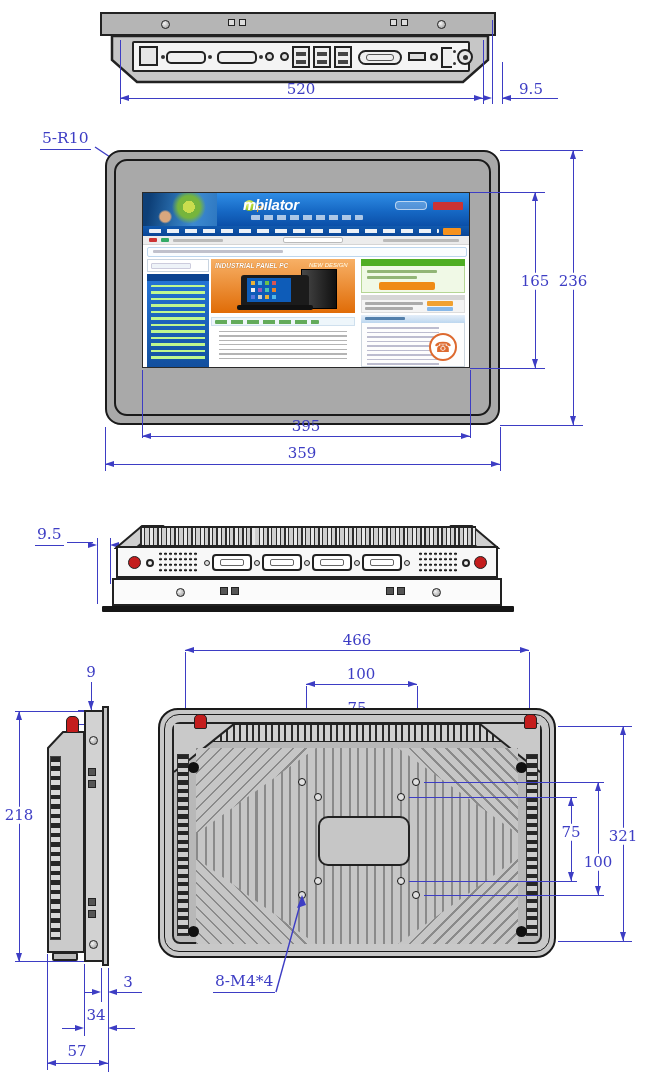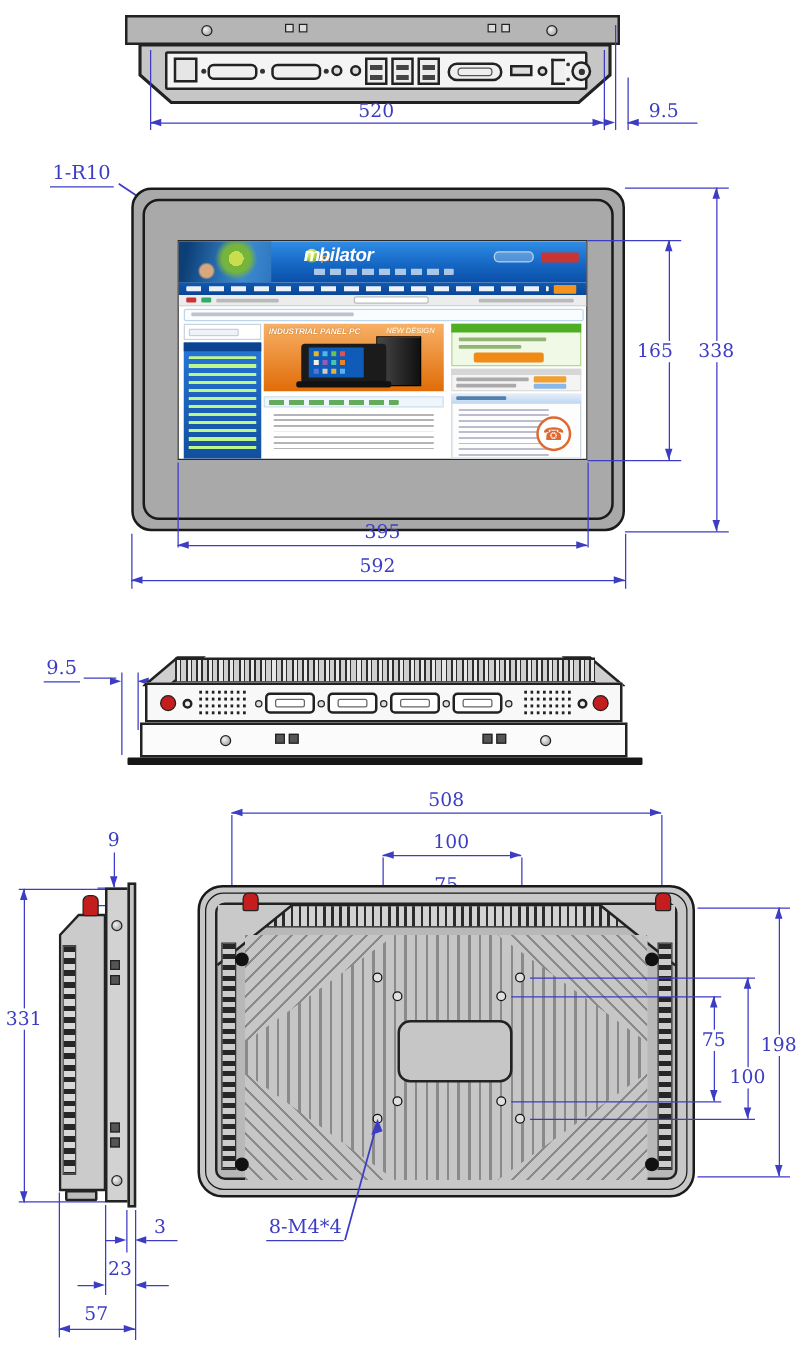--- a/index.html
+++ b/index.html
@@ -73,21 +73,21 @@
   <div class="ext" style="left:120px;top:40px;width:1px;height:64px"></div>
   <div class="ext" style="left:483px;top:40px;width:1px;height:64px"></div>
   <div class="ext" style="left:492px;top:20px;width:1px;height:84px"></div>
   <div class="ext" style="left:502px;top:62px;width:1px;height:42px"></div>
   <div class="dl h" style="left:120px;top:98px;width:363px;height:1px"></div>
   <div class="dlabel" style="left:301px;top:89px">520</div>
   <div class="ar" style="left:483px;top:95px"></div>
   <div class="dl h noend" style="left:502px;top:98px;width:56px;height:1px"></div>
   <div class="dlabel" style="left:531px;top:89px">9.5</div>
 
-  <div class="anno" style="left:40px;top:131px">1-R10</div>
+  <div class="anno" style="left:40px;top:131px">5-R10</div>
   <svg class="abs" style="left:93px;top:144px" width="32" height="24" viewBox="0 0 32 24">
     <line x1="2" y1="3" x2="20" y2="15" stroke="#3d3dc4" stroke-width="1.4"></line>
     <polygon points="26,20 13,17 18,10" fill="#3d3dc4"></polygon>
   </svg>
   <div class="abs" style="left:105px;top:150px;width:395px;height:275px;background:#a9a9a9;border:2.5px solid #1a1a1a;border-radius:16px"></div>
   <div class="abs" style="left:114px;top:159px;width:377px;height:257px;border:2px solid #1a1a1a;border-radius:13px"></div>
 
   <div id="screen" style="position:absolute;left:142px;top:192px;width:328px;height:176px;background:#fff;border:1.5px solid #2a2a2a;overflow:hidden;font-family:'Liberation Sans',sans-serif">
     <div style="left:0;top:0;width:328px;height:33px;background:linear-gradient(180deg,#2f8de5 0%,#1668c4 55%,#0b4fa8 100%)"></div>
     <div style="left:0;top:0;width:74px;height:33px;background:radial-gradient(circle at 62% 42%,#cadd4e 0 6px,#76b53c 6px 11px,rgba(40,90,160,0) 17px),radial-gradient(circle at 30% 72%,#d8a77e 0 5px,rgba(0,0,0,0) 7px),linear-gradient(100deg,#0d3f77 10%,#2a6fb0 45%,#3d8ad0 70%,#2e77c0)"></div>
@@ -144,33 +144,33 @@
     <div class="dash" style="left:222px;top:124px;width:40px;height:3px;background:#369;opacity:.8"></div>
     <div class="tx" style="left:224px;top:134px;width:72px;height:38px;color:#88a"></div>
     <div style="left:286px;top:140px;width:28px;height:28px;border:2.5px solid #dd6a30;border-radius:50%;background:#fff;text-align:center;line-height:24px;font-size:14px;color:#dd6a30">
       <span style="position:static">☎</span>
     </div>
   </div>
 
   <div class="ext" style="left:470px;top:192px;width:75px;height:1px"></div>
   <div class="ext" style="left:470px;top:368px;width:75px;height:1px"></div>
   <div class="dl v" style="left:535px;top:192px;width:1px;height:176px"></div>
-  <div class="dlabel bgw" style="left:524px;top:281px">165</div>
+  <div class="dlabel bgw" style="left:535px;top:281px">165</div>
   <div class="ext" style="left:500px;top:150px;width:83px;height:1px"></div>
   <div class="ext" style="left:500px;top:425px;width:83px;height:1px"></div>
   <div class="dl v" style="left:573px;top:150px;width:1px;height:275px"></div>
-  <div class="dlabel bgw" style="left:573px;top:281px">338</div>
+  <div class="dlabel bgw" style="left:573px;top:281px">236</div>
   <div class="ext" style="left:142px;top:370px;width:1px;height:68px"></div>
   <div class="ext" style="left:470px;top:370px;width:1px;height:68px"></div>
   <div class="dl h" style="left:142px;top:436px;width:328px;height:1px"></div>
   <div class="dlabel" style="left:306px;top:426px">395</div>
   <div class="ext" style="left:105px;top:427px;width:1px;height:44px"></div>
   <div class="ext" style="left:500px;top:427px;width:1px;height:44px"></div>
   <div class="dl h" style="left:105px;top:464px;width:395px;height:1px"></div>
-  <div class="dlabel" style="left:302px;top:453px">592</div>
+  <div class="dlabel" style="left:302px;top:453px">359</div>
 
   <div class="anno" style="left:35px;top:527px">9.5</div>
   <div class="ext" style="left:67px;top:542px;width:26px;height:1px"></div>
   <div class="ext" style="left:97px;top:538px;width:1px;height:66px"></div>
   <div class="ext" style="left:110px;top:538px;width:1px;height:46px"></div>
   <div class="ar" style="left:88px;top:542px"></div>
   <div class="al" style="left:110px;top:542px"></div>
   <svg class="abs" style="left:114px;top:522px" width="386" height="28" viewBox="0 0 386 28">
     <path d="M2,26 L28,4 L48,4 L22,26 Z" fill="#cfcfcf" stroke="#222" stroke-width="2"></path>
     <path d="M384,26 L358,4 L338,4 L364,26 Z" fill="#cfcfcf" stroke="#222" stroke-width="2"></path>
@@ -199,21 +199,21 @@
   <div class="panel" style="left:112px;top:578px;width:390px;height:28px;background:#fbfbfb"></div>
   <div class="screw" style="left:176px;top:588px;width:9px;height:9px"></div>
   <div class="screw" style="left:432px;top:588px;width:9px;height:9px"></div>
   <div class="clipsq" style="left:220px;top:587px;width:8px;height:8px;background:#555"></div>
   <div class="clipsq" style="left:231px;top:587px;width:8px;height:8px;background:#555"></div>
   <div class="clipsq" style="left:386px;top:587px;width:8px;height:8px;background:#555"></div>
   <div class="clipsq" style="left:397px;top:587px;width:8px;height:8px;background:#555"></div>
   <div class="abs" style="left:102px;top:606px;width:412px;height:6px;background:#161616;border-radius:1px"></div>
 
   <div class="dl h" style="left:185px;top:650px;width:344px;height:1px"></div>
-  <div class="dlabel" style="left:357px;top:640px">508</div>
+  <div class="dlabel" style="left:357px;top:640px">466</div>
   <div class="ext" style="left:185px;top:652px;width:1px;height:110px"></div>
   <div class="ext" style="left:529px;top:652px;width:1px;height:110px"></div>
   <div class="dl h" style="left:306px;top:684px;width:111px;height:1px"></div>
   <div class="dlabel" style="left:361px;top:674px">100</div>
   <div class="ext" style="left:306px;top:686px;width:1px;height:97px"></div>
   <div class="ext" style="left:417px;top:686px;width:1px;height:97px"></div>
   <div class="dl h" style="left:319px;top:718px;width:77px;height:1px"></div>
   <div class="dlabel" style="left:357px;top:708px">75</div>
   <div class="ext" style="left:319px;top:720px;width:1px;height:77px"></div>
   <div class="ext" style="left:396px;top:720px;width:1px;height:77px"></div>
@@ -236,21 +236,21 @@
   <div class="screw" style="left:89px;top:940px;width:9px;height:9px"></div>
   <div class="clipsq" style="left:88px;top:768px;width:8px;height:8px;background:#555"></div>
   <div class="clipsq" style="left:88px;top:780px;width:8px;height:8px;background:#555"></div>
   <div class="clipsq" style="left:88px;top:898px;width:8px;height:8px;background:#555"></div>
   <div class="clipsq" style="left:88px;top:910px;width:8px;height:8px;background:#555"></div>
   <div class="panel" style="left:52px;top:952px;width:26px;height:9px;background:#bbb;border-radius:2px"></div>
 
   <div class="ext" style="left:15px;top:711px;width:69px;height:1px"></div>
   <div class="ext" style="left:15px;top:961px;width:69px;height:1px"></div>
   <div class="dl v" style="left:19px;top:711px;width:1px;height:251px"></div>
-  <div class="dlabel bgw" style="left:19px;top:815px">331</div>
+  <div class="dlabel bgw" style="left:19px;top:815px">218</div>
 
   <div class="abs" style="left:158px;top:708px;width:398px;height:250px;background:#c8c8c8;border:2px solid #1a1a1a;border-radius:20px"></div>
   <div class="abs" style="left:164px;top:714px;width:386px;height:238px;border:1.5px solid #1a1a1a;border-radius:15px"></div>
   <div class="abs" style="left:172px;top:722px;width:370px;height:222px;background:#b8b8b8;border:2px solid #222;border-radius:8px"></div>
   <div class="abs" style="left:212px;top:724px;width:290px;height:18px;background:repeating-linear-gradient(90deg,#2b2b2b 0 2px,#d2d2d2 2px 6.5px);border:1px solid #222"></div>
   <div class="abs" style="left:174px;top:724px;width:60px;height:48px;background:#c9c9c9;clip-path:polygon(0 0,100% 0,0 100%)"></div>
   <div class="ext" style="left:174px;top:771px;width:77px;height:2px;background:#222;transform:rotate(-38.7deg);transform-origin:left center"></div>
   <div class="abs" style="left:480px;top:724px;width:60px;height:48px;background:#c9c9c9;clip-path:polygon(0 0,100% 0,100% 100%)"></div>
   <div class="ext" style="left:480px;top:723px;width:77px;height:2px;background:#222;transform:rotate(38.7deg);transform-origin:left center"></div>
   <div class="abs" style="left:196px;top:748px;width:322px;height:196px;background:repeating-linear-gradient(90deg,#8a8a8a 0 2px,#c6c6c6 2px 8.5px)"></div>
@@ -273,21 +273,21 @@
   <div class="abs" style="left:298px;top:891px;width:8px;height:8px;border:1.5px solid #111;border-radius:50%;background:#e0e0e0"></div>
   <div class="abs" style="left:412px;top:891px;width:8px;height:8px;border:1.5px solid #111;border-radius:50%;background:#e0e0e0"></div>
   <div class="abs" style="left:314px;top:793px;width:8px;height:8px;border:1.5px solid #111;border-radius:50%;background:#e0e0e0"></div>
   <div class="abs" style="left:397px;top:793px;width:8px;height:8px;border:1.5px solid #111;border-radius:50%;background:#e0e0e0"></div>
   <div class="abs" style="left:314px;top:877px;width:8px;height:8px;border:1.5px solid #111;border-radius:50%;background:#e0e0e0"></div>
   <div class="abs" style="left:397px;top:877px;width:8px;height:8px;border:1.5px solid #111;border-radius:50%;background:#e0e0e0"></div>
 
   <div class="ext" style="left:558px;top:726px;width:74px;height:1px"></div>
   <div class="ext" style="left:558px;top:941px;width:74px;height:1px"></div>
   <div class="dl v" style="left:623px;top:726px;width:1px;height:215px"></div>
-  <div class="dlabel bgw" style="left:623px;top:836px">198</div>
+  <div class="dlabel bgw" style="left:623px;top:836px">321</div>
   <div class="ext" style="left:424px;top:782px;width:180px;height:1px"></div>
   <div class="ext" style="left:424px;top:895px;width:180px;height:1px"></div>
   <div class="dl v" style="left:598px;top:782px;width:1px;height:113px"></div>
   <div class="dlabel bgw" style="left:598px;top:862px">100</div>
   <div class="ext" style="left:409px;top:797px;width:168px;height:1px"></div>
   <div class="ext" style="left:409px;top:881px;width:168px;height:1px"></div>
   <div class="dl v" style="left:571px;top:797px;width:1px;height:84px"></div>
   <div class="dlabel bgw" style="left:571px;top:832px">75</div>
 
   <div class="anno" style="left:213px;top:974px">8-M4*4</div>
@@ -302,17 +302,17 @@
   <div class="ext" style="left:108px;top:968px;width:1px;height:104px"></div>
   <div class="ar" style="left:92px;top:989px"></div>
   <div class="al" style="left:108px;top:989px"></div>
   <div class="ext" style="left:84px;top:992px;width:8px;height:1px"></div>
   <div class="ext" style="left:117px;top:992px;width:25px;height:1px"></div>
   <div class="dlabel" style="left:128px;top:982px">3</div>
   <div class="ar" style="left:75px;top:1025px"></div>
   <div class="al" style="left:108px;top:1025px"></div>
   <div class="ext" style="left:62px;top:1028px;width:13px;height:1px"></div>
   <div class="ext" style="left:117px;top:1028px;width:18px;height:1px"></div>
-  <div class="dlabel" style="left:96px;top:1015px">23</div>
+  <div class="dlabel" style="left:96px;top:1015px">34</div>
   <div class="dl h" style="left:47px;top:1063px;width:61px;height:1px"></div>
   <div class="dlabel" style="left:77px;top:1051px">57</div>
 
 </div>
 
 </body></html>

